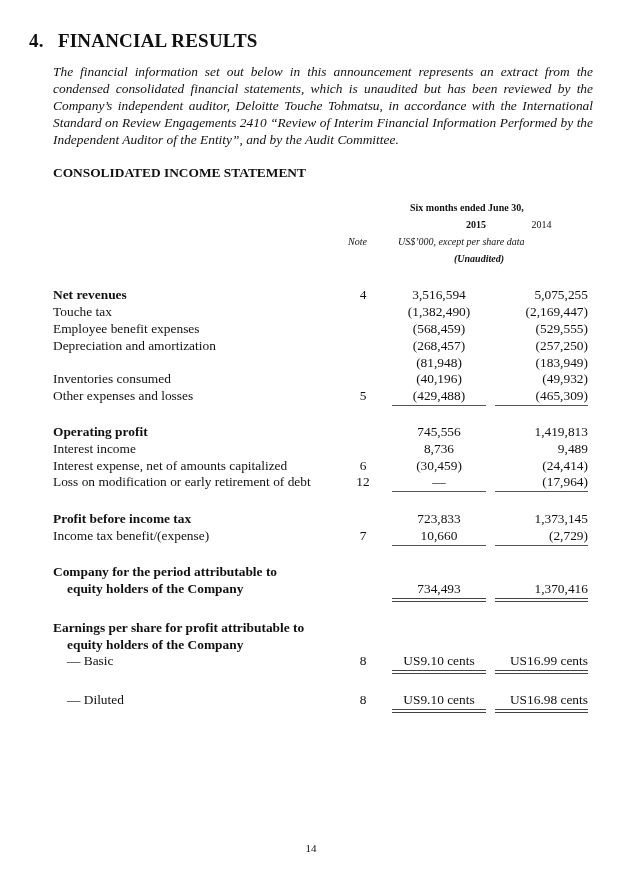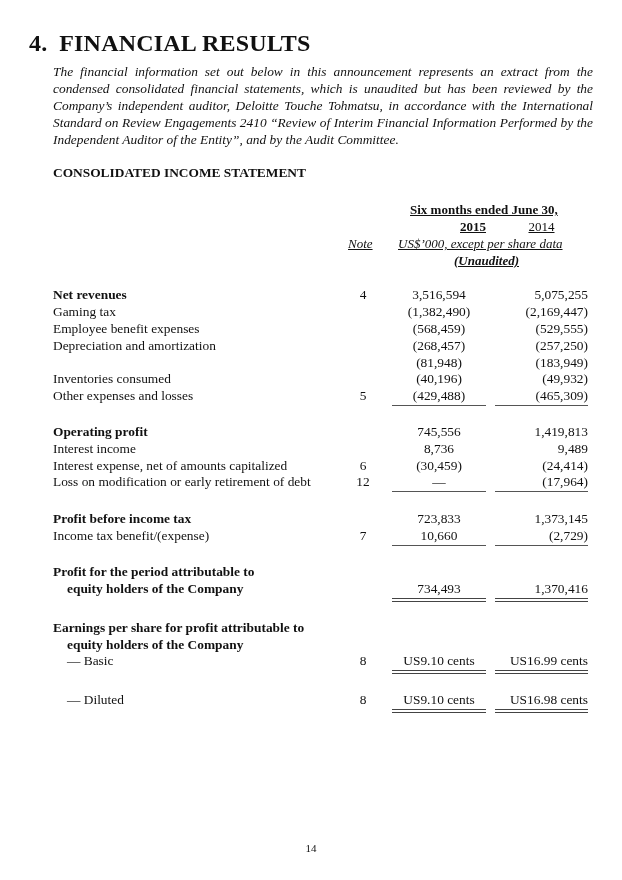--- a/index.html
+++ b/index.html
@@ -3,34 +3,34 @@
 <meta charset="utf-8">
 <style>
   html, body { margin: 0; padding: 0; background: #ffffff; }
   body {
     width: 622px; height: 880px; position: relative; overflow: hidden;
     font-family: "Liberation Serif", "DejaVu Serif", serif;
     color: #111;
   }
   .heading {
     position: absolute; left: 29px; top: 30px;
-    font-size: 24px; font-weight: bold; letter-spacing: 0.2px;
+    font-size: 19px; font-weight: bold; letter-spacing: 0.2px;
   }
   .heading .num { display: inline-block; width: 24px; }
   .intro {
     position: absolute; left: 53px; top: 63px; width: 540px;
     font-size: 13.4px; font-style: italic; line-height: 17px;
     text-align: justify; text-align-last: left;
   }
   .subheading {
     position: absolute; left: 53px; top: 165px;
     font-size: 13.4px; font-weight: bold;
   }
   .hdr {
-    position: absolute; font-size: 13px; white-space: nowrap; text-decoration: underline;
+    position: absolute; font-size: 10px; white-space: nowrap;
   }
   .row {
     position: absolute; left: 53px; width: 540px; height: 17px;
     font-size: 13.4px; line-height: 17px;
   }
   .row .label { position: absolute; left: 0; white-space: nowrap; }
   .row .label.indent { left: 14px; }
   .row .note { position: absolute; left: 295px; width: 30px; text-align: center; }
   .row .v15 { position: absolute; left: 339px; width: 94px; text-align: center; font-weight: normal; }
   .row .v14 { position: absolute; left: 442px; width: 93px; text-align: right; }
@@ -58,21 +58,21 @@
 <div class="hdr" style="left:398px; top:236px; font-style:italic;">US$’000, except per share data</div>
 <div class="hdr bold" style="left:454px; top:253px; font-style:italic;">(Unaudited)</div>
 
 <div class="row" style="top:286px;">
   <span class="label bold">Net revenues</span>
   <span class="note">4</span>
   <span class="v15">3,516,594</span>
   <span class="v14">5,075,255</span>
 </div>
 <div class="row" style="top:303px;">
-  <span class="label">Gaming tax</span>
+  <span class="label">Touche tax</span>
   <span class="note"></span>
   <span class="v15">(1,382,490)</span>
   <span class="v14">(2,169,447)</span>
 </div>
 <div class="row" style="top:320px;">
   <span class="label">Employee benefit expenses</span>
   <span class="note"></span>
   <span class="v15">(568,459)</span>
   <span class="v14">(529,555)</span>
 </div>
@@ -138,21 +138,21 @@
 <div class="row" style="top:527px;">
   <span class="label">Income tax benefit/(expense)</span>
   <span class="note">7</span>
   <span class="v15">10,660</span>
   <span class="v14">(2,729)</span>
 </div>
 <div class="line" style="left:392px; width:94px; top:545px;"></div>
 <div class="line" style="left:495px; width:93px; top:545px;"></div>
 
 <div class="row" style="top:563px;">
-  <span class="label bold">Profit for the period attributable to</span>
+  <span class="label bold">Company for the period attributable to</span>
 </div>
 <div class="row" style="top:580px;">
   <span class="label bold indent">equity holders of the Company</span>
   <span class="v15">734,493</span>
   <span class="v14">1,370,416</span>
 </div>
 <div class="dline" style="left:392px; width:94px; top:598px;"></div>
 <div class="dline" style="left:495px; width:93px; top:598px;"></div>
 
 <div class="row" style="top:619px;">

